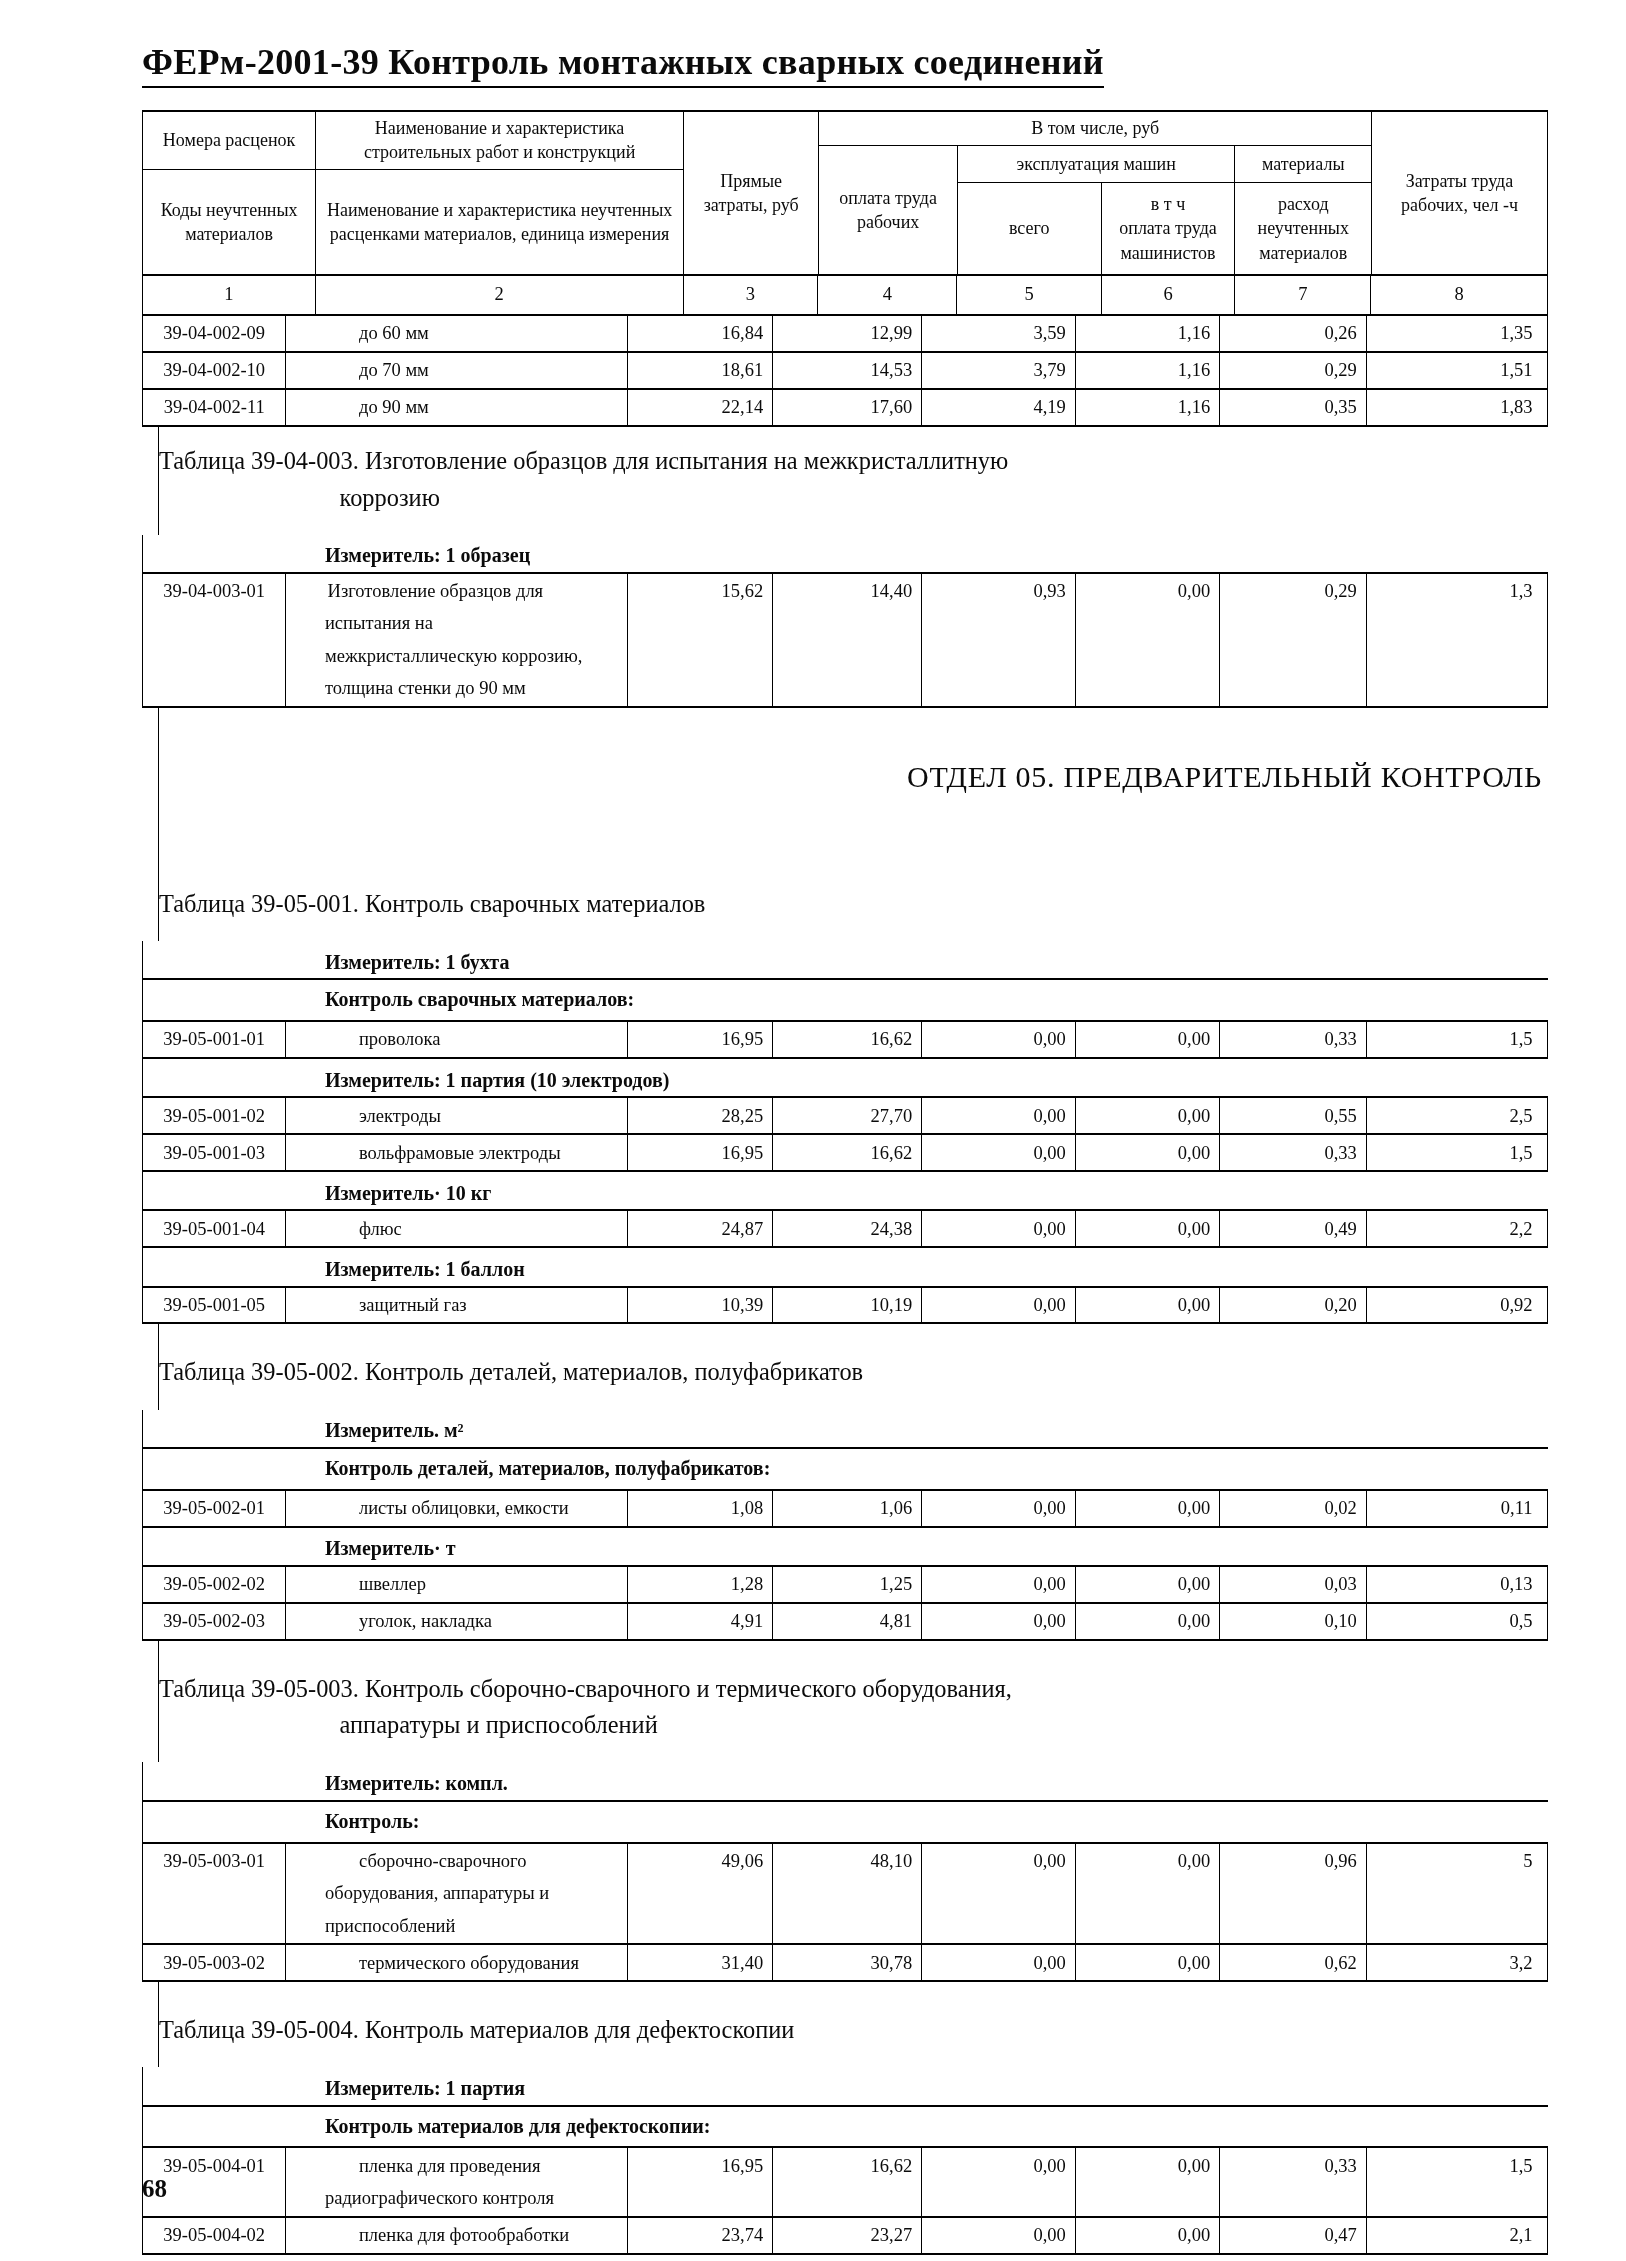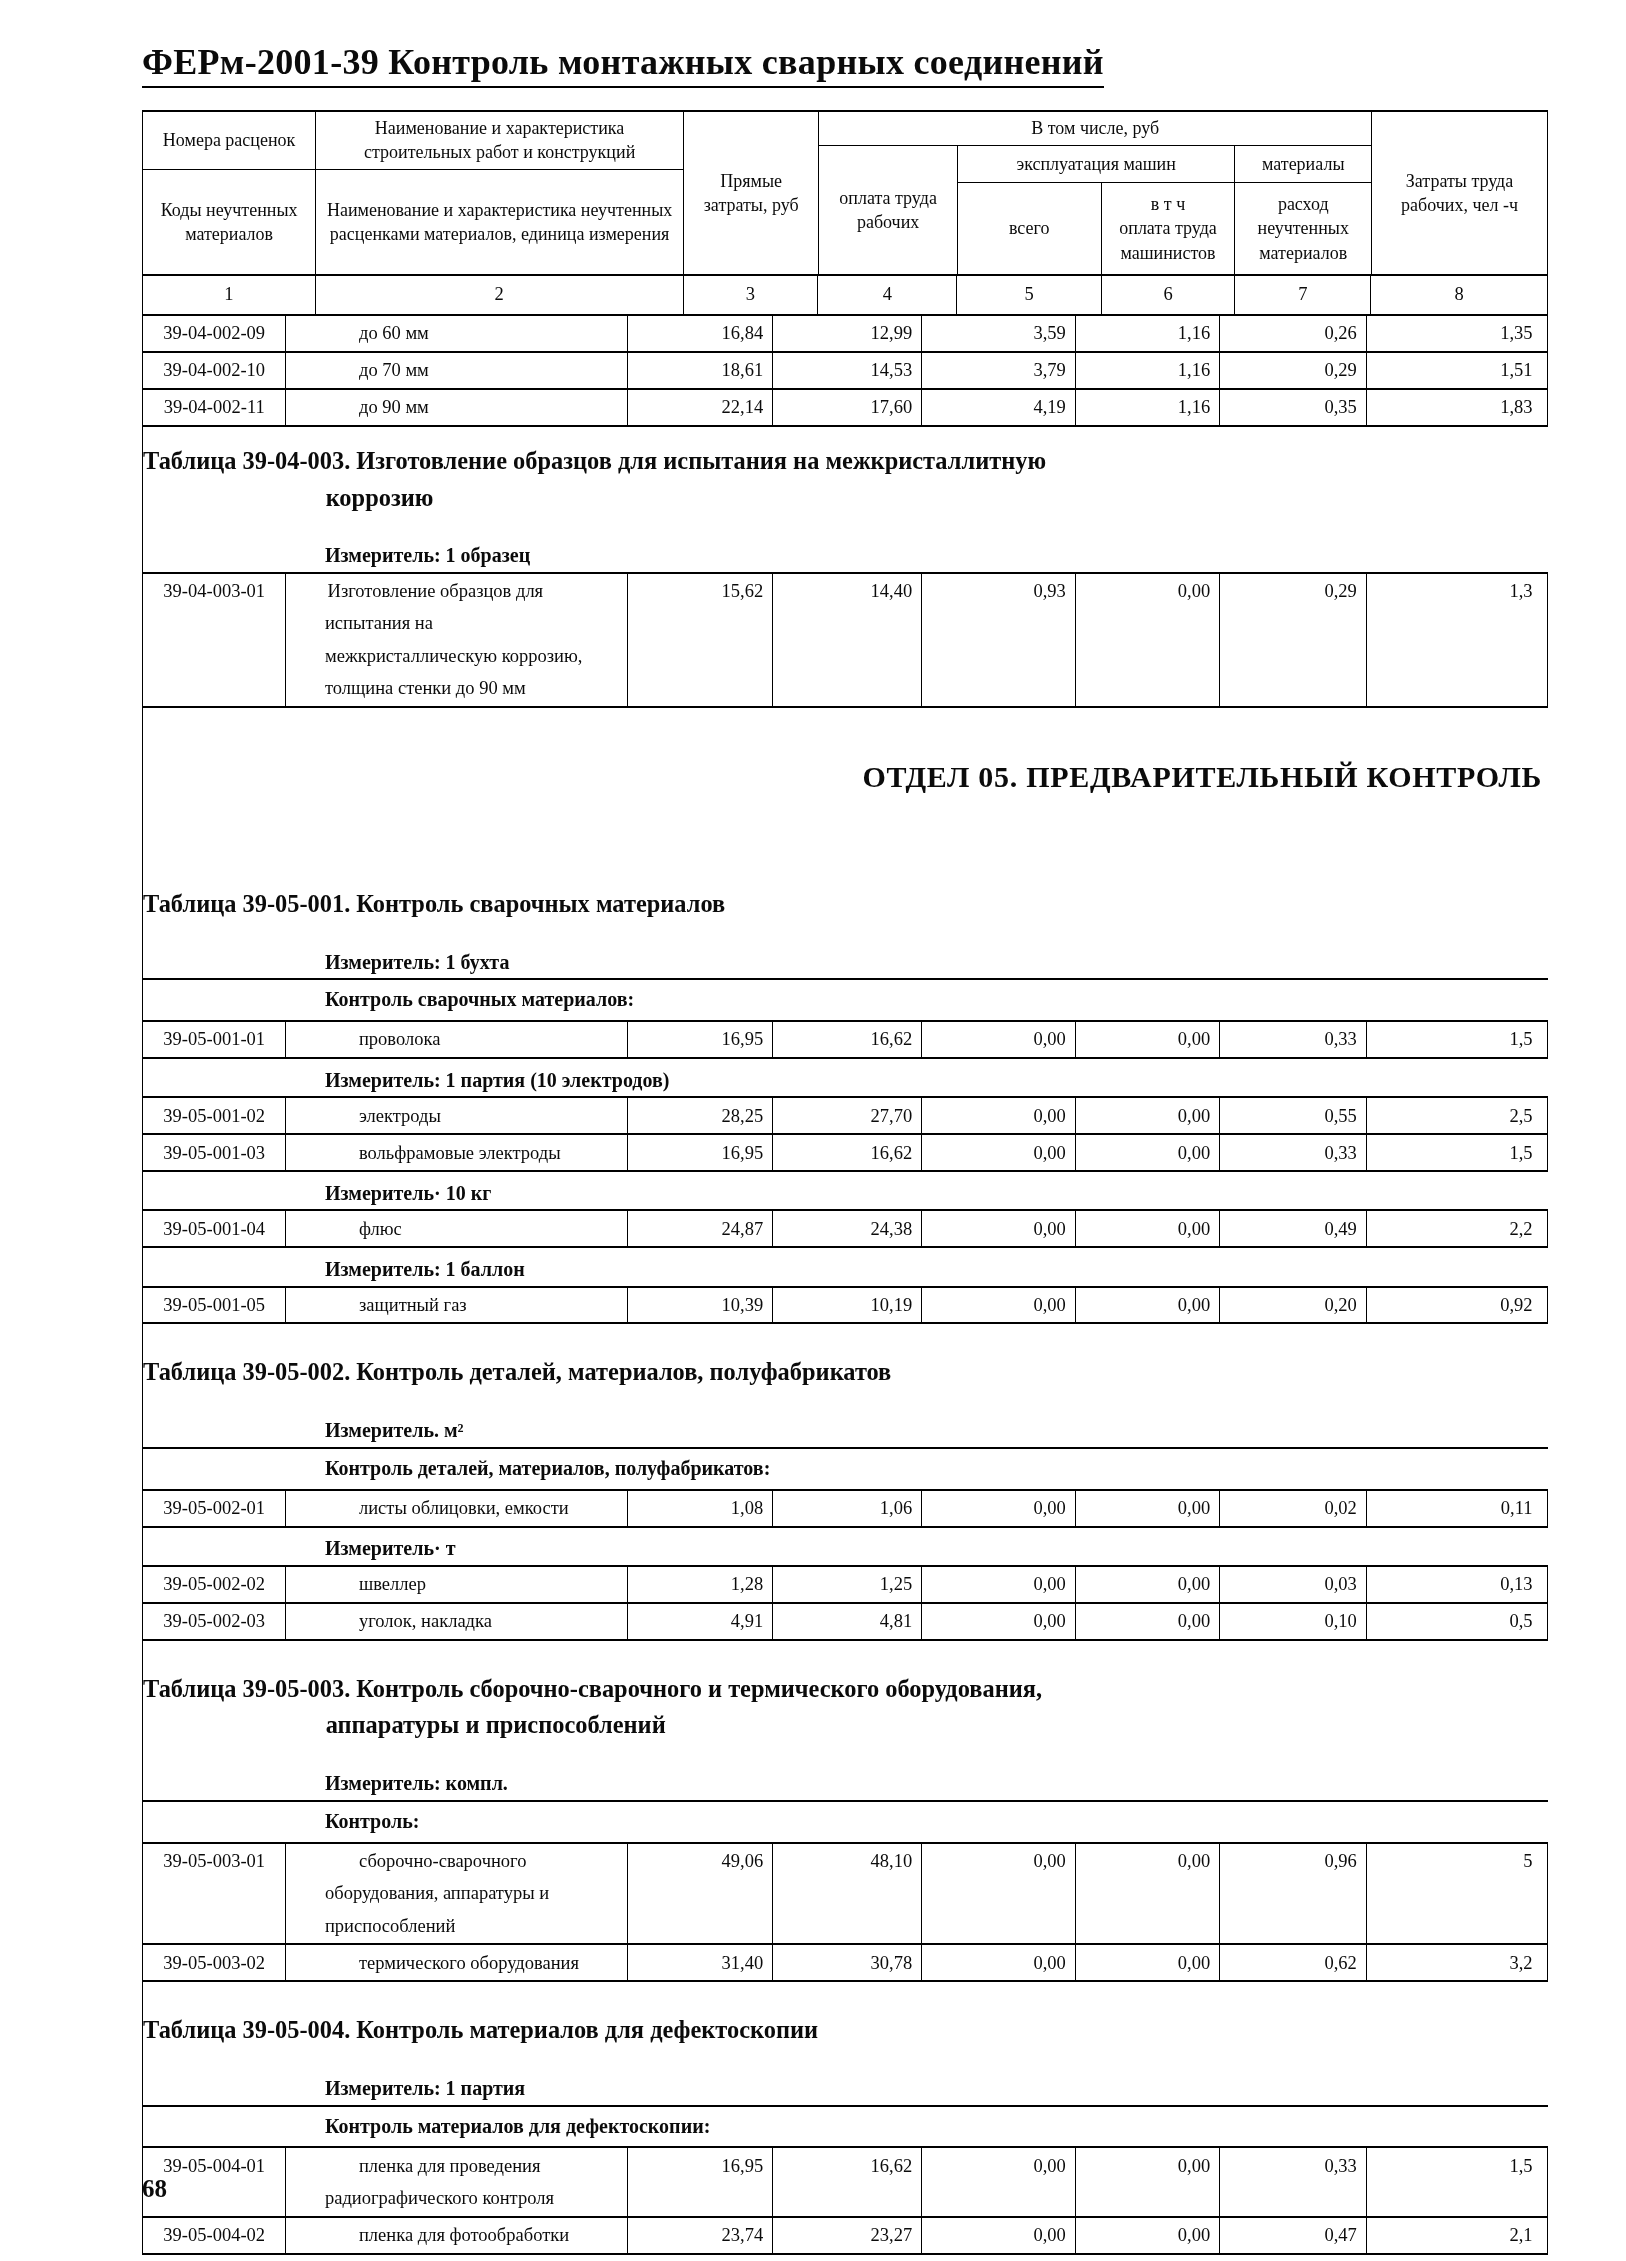--- a/index.html
+++ b/index.html
@@ -49,21 +49,21 @@
   .c1{width:12.3%;}.c2{width:26.2%;}.c3{width:9.6%;}.c4{width:9.9%;}
   .c5{width:10.3%;}.c6{width:9.5%;}.c7{width:9.7%;}.c8{width:12.5%;}
   .trow{display:flex;border-left:1.3px solid #000;border-right:1.3px solid #000;border-bottom:2.6px solid #000;font-size:18.5px;gap:32px;}
   .cell{box-sizing:border-box;border-right:1.3px solid #000;line-height:1.75;padding-top:1.3px;padding-bottom:1.3px;}
   .cell.c8{border-right:none;}
   .cell.code{text-align:center;}
   .cell.name{text-align:left;padding-left:6.6px;padding-right:18px;text-indent:34px;white-space:pre-line;}
   .cell.name.flush{text-indent:2.6px;}
   .cell.num{text-align:right;padding-right:9.2px;}
   .cell.num.c8{padding-right:14.5px;}
-  .hrow{border-left:1.3px solid #000;padding:30px 0 18.5px;font-size:24.4px;font-weight:bold;line-height:1.5;}
+  .hrow{border-left:1.3px solid #000;padding:30px 0 18.5px;font-size:24.4px;font-weight:normal;line-height:1.5;margin-left:16px;}
   .hrow.hfirst{padding-top:16px;}
   .hrow.hlarge{padding:46px 6px 57px;font-size:30px;text-align:right;letter-spacing:0.7px;}
   .hline{}
   .hline.hcont{margin-left:13%;}
   .mrow{border-left:1.3px solid #000;border-bottom:2.6px solid #000;padding:6.6px 0 2.6px;font-size:20px;font-weight:bold;line-height:1.4;}
   .mrow .ind,.grow .ind{margin-left:calc(12.3% + 9.2px);display:block;}
   .grow{border-left:1.3px solid #000;border-bottom:2.6px solid #000;padding:5.3px 0 6.6px;font-size:20px;font-weight:bold;line-height:1.4;}
   .page-num{position:absolute;left:142px;bottom:58px;font-size:25px;font-weight:bold;}
 </style>
 </head>

